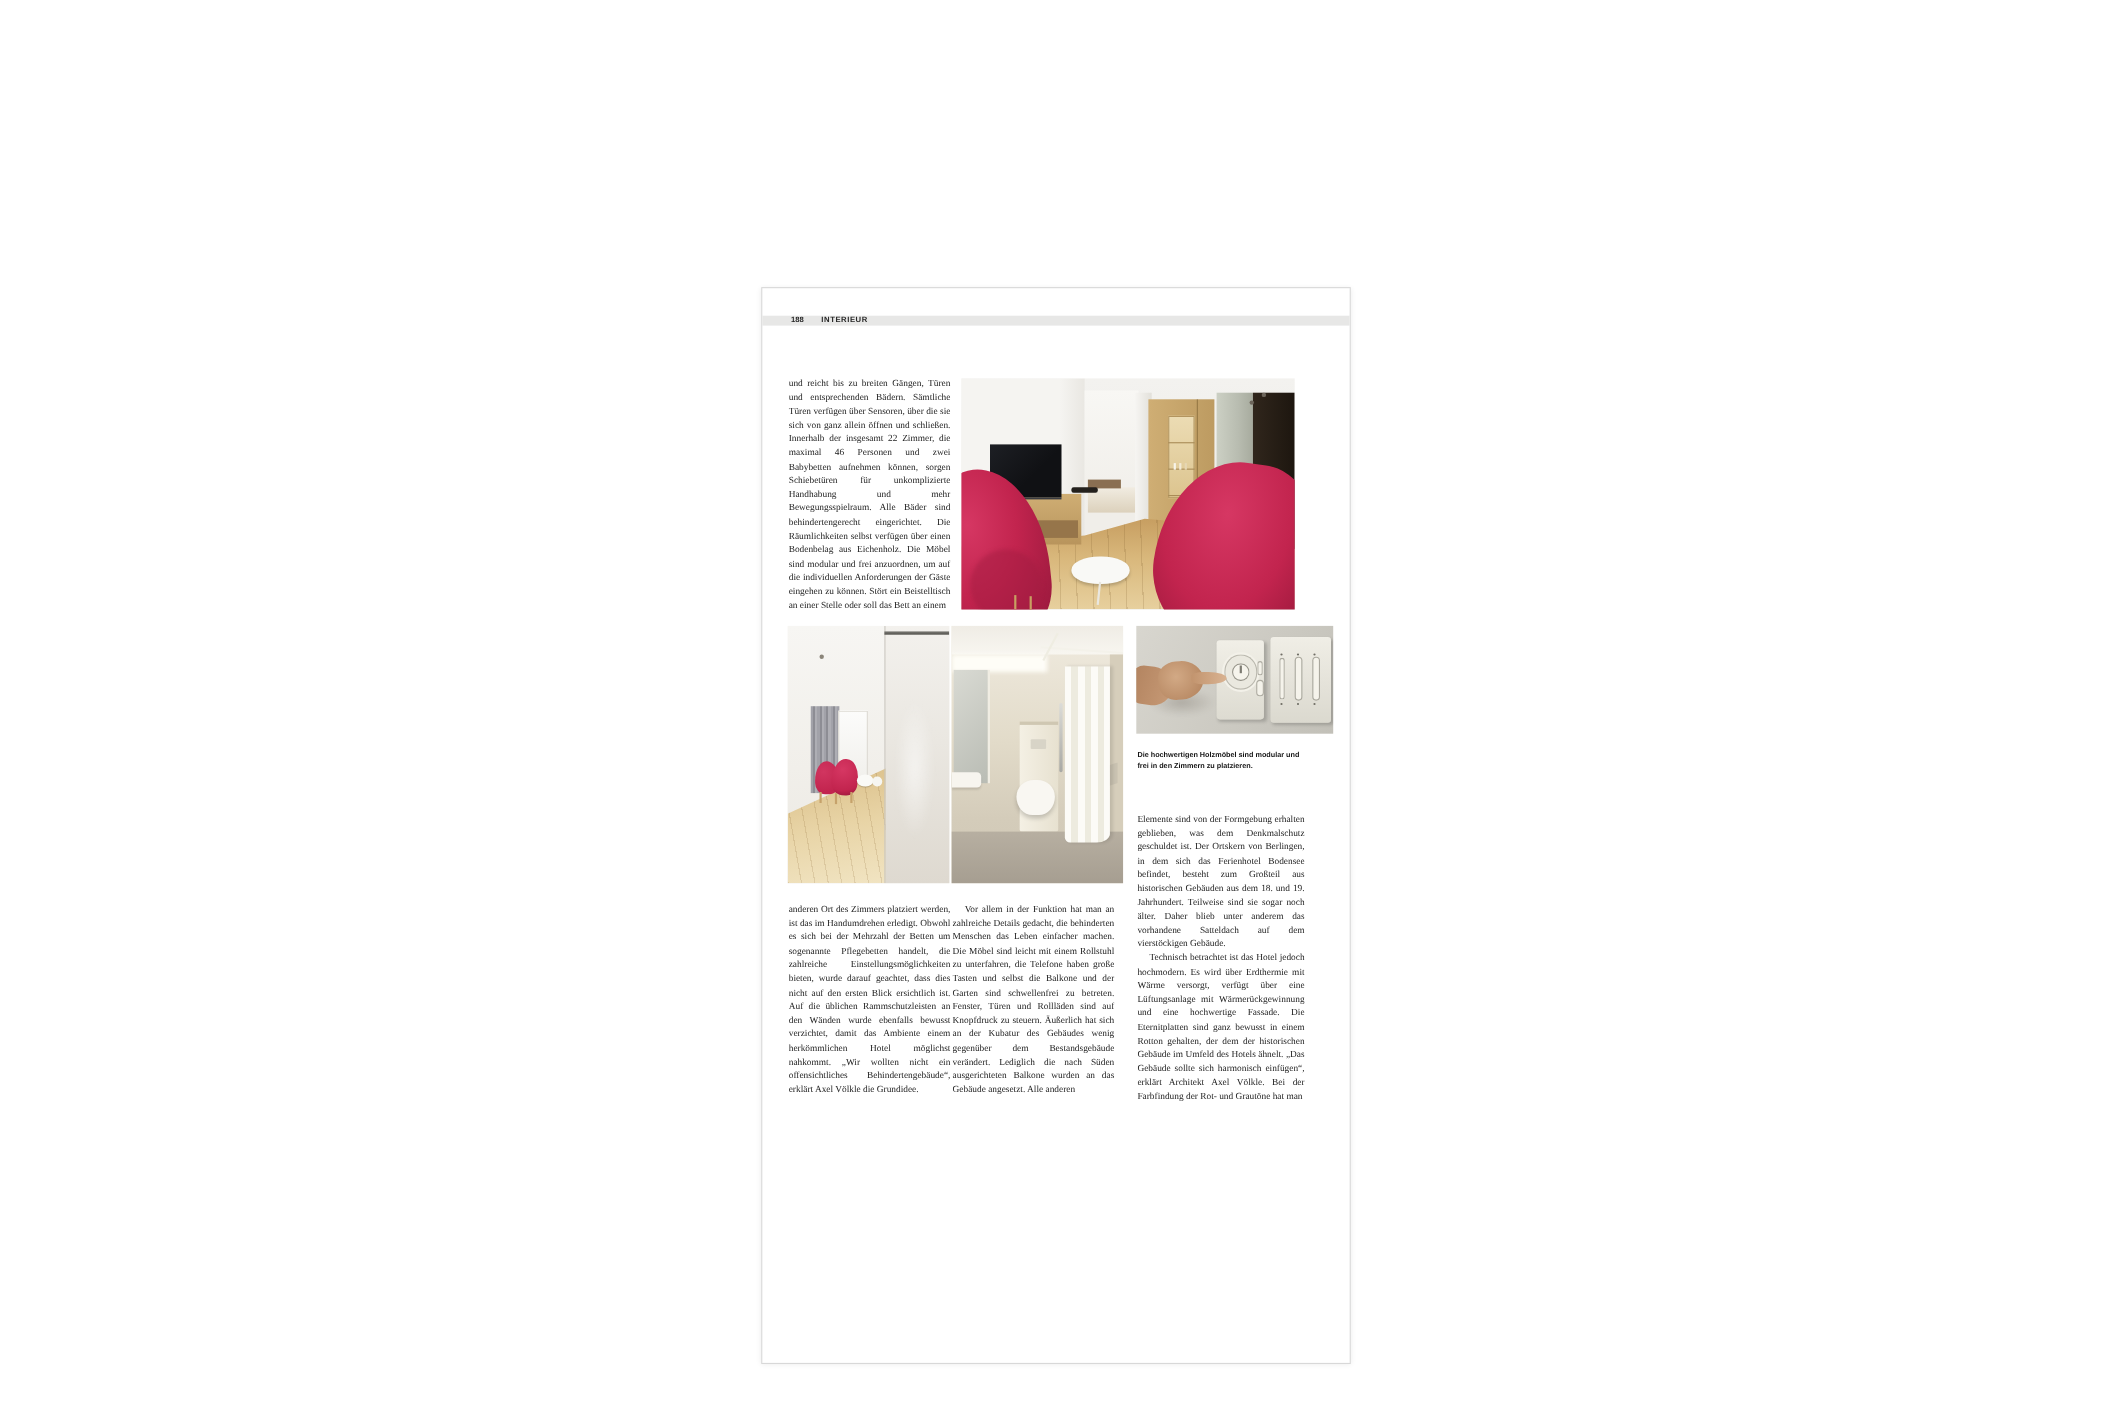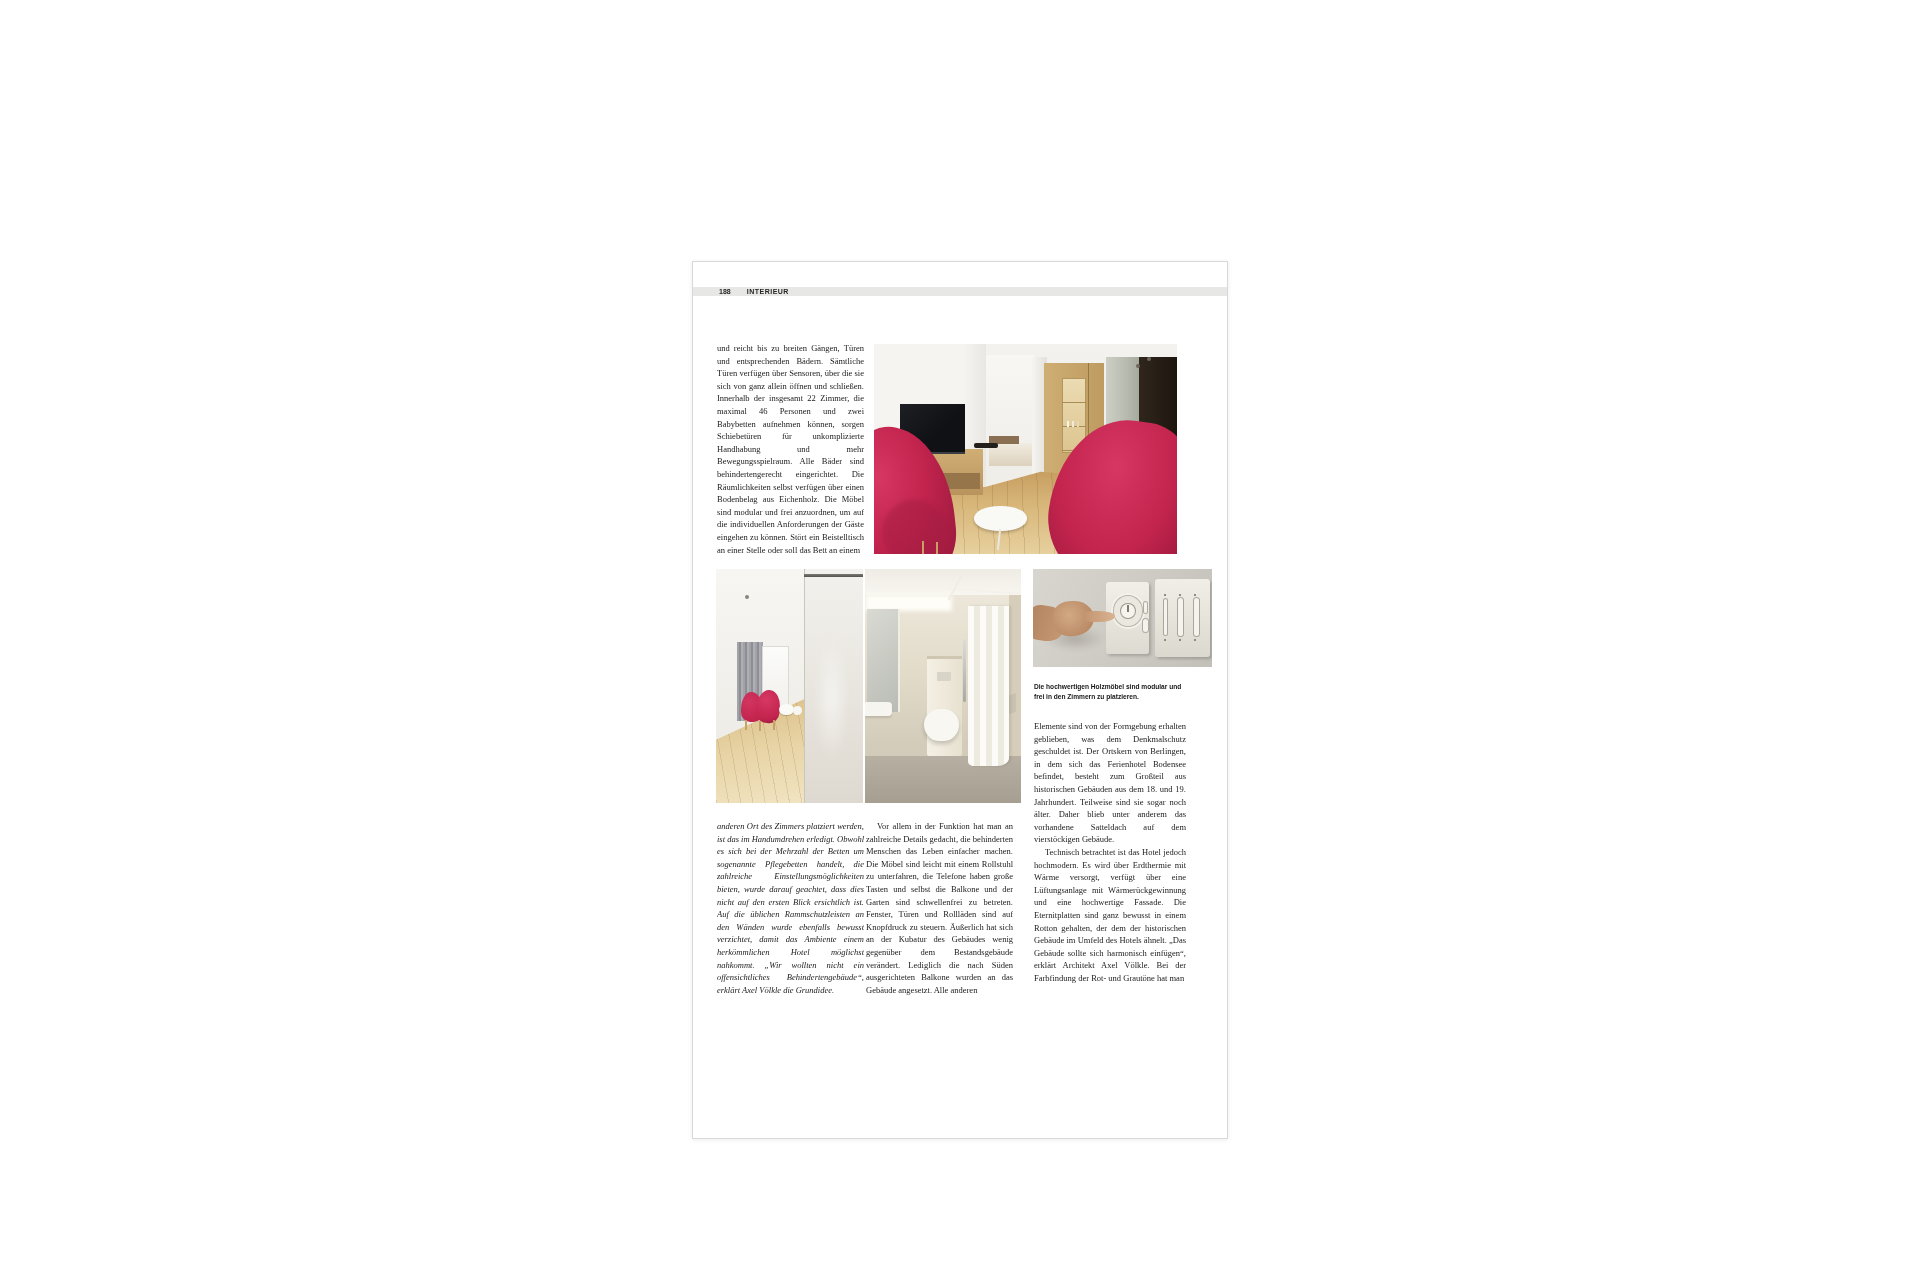--- a/index.html
+++ b/index.html
@@ -1,19 +1,19 @@
 <!DOCTYPE html>
 <html lang="de" style="--page-bg: #ffffff; --page-border: #d8d8d8; --header-bar: #e7e7e6; --text: #1b1b1b; --chair-pink: #c2244e; --wood-floor: #d9b87c; --wood-furniture: #cfae74; --dark-door: #30261c; --curtain-grey: #8d8d94; --bath-floor: #b7afa1; --skin: #c79a76;"><head>
 <meta charset="utf-8">
 <style>
   html,body{margin:0;padding:0;background:#ffffff;width:1920px;height:1280px;overflow:hidden;}
 
   
   .page{
-    position:absolute;left:692px;top:261px;width:536px;height:878px;
+    position:absolute;left:692px;top:261px;width:536px;height:979px;
     background:var(--page-bg,#ffffff);
     border:1px solid var(--page-border,#d8d8d8);
     box-shadow:0 1px 5px rgba(0,0,0,.08);
     box-sizing:border-box;
     font-family:"Liberation Serif",serif;
     color:var(--text,#1b1b1b);
   }
 
   
   .header-bar{
@@ -30,23 +30,23 @@
   .txt{
     position:absolute;
     font-size:8.5px;line-height:12.6px;
     text-align:justify;
     hyphens:auto;-webkit-hyphens:auto;
     overflow:hidden;
   }
   .txt p{margin:0;}
   .indent{text-indent:11px;}
   .col1-top   {left:24px; top:80px; width:147px;height:219px;}
-  .col1-bottom{left:24px; top:558px;width:147px;height:181px;font-style:italic;}
+  .col1-bottom{left:24px; top:558px;width:147px;height:181px;}
   .col2-bottom{left:173px;top:558px;width:147px;height:181px;}
-  .col3       {left:341px;top:458px;width:152px;height:281px;}
+  .col3       {left:341px;top:476px;width:152px;height:281px;}
 
   .caption{
     position:absolute;left:341px;top:420px;width:155px;
     font-family:"Liberation Sans",sans-serif;
     font-size:6.6px;font-weight:bold;line-height:9.8px;
     color:#161616;text-align:left;
   }
 
   
   .ph{position:absolute;overflow:hidden;background:#eceae6;}

